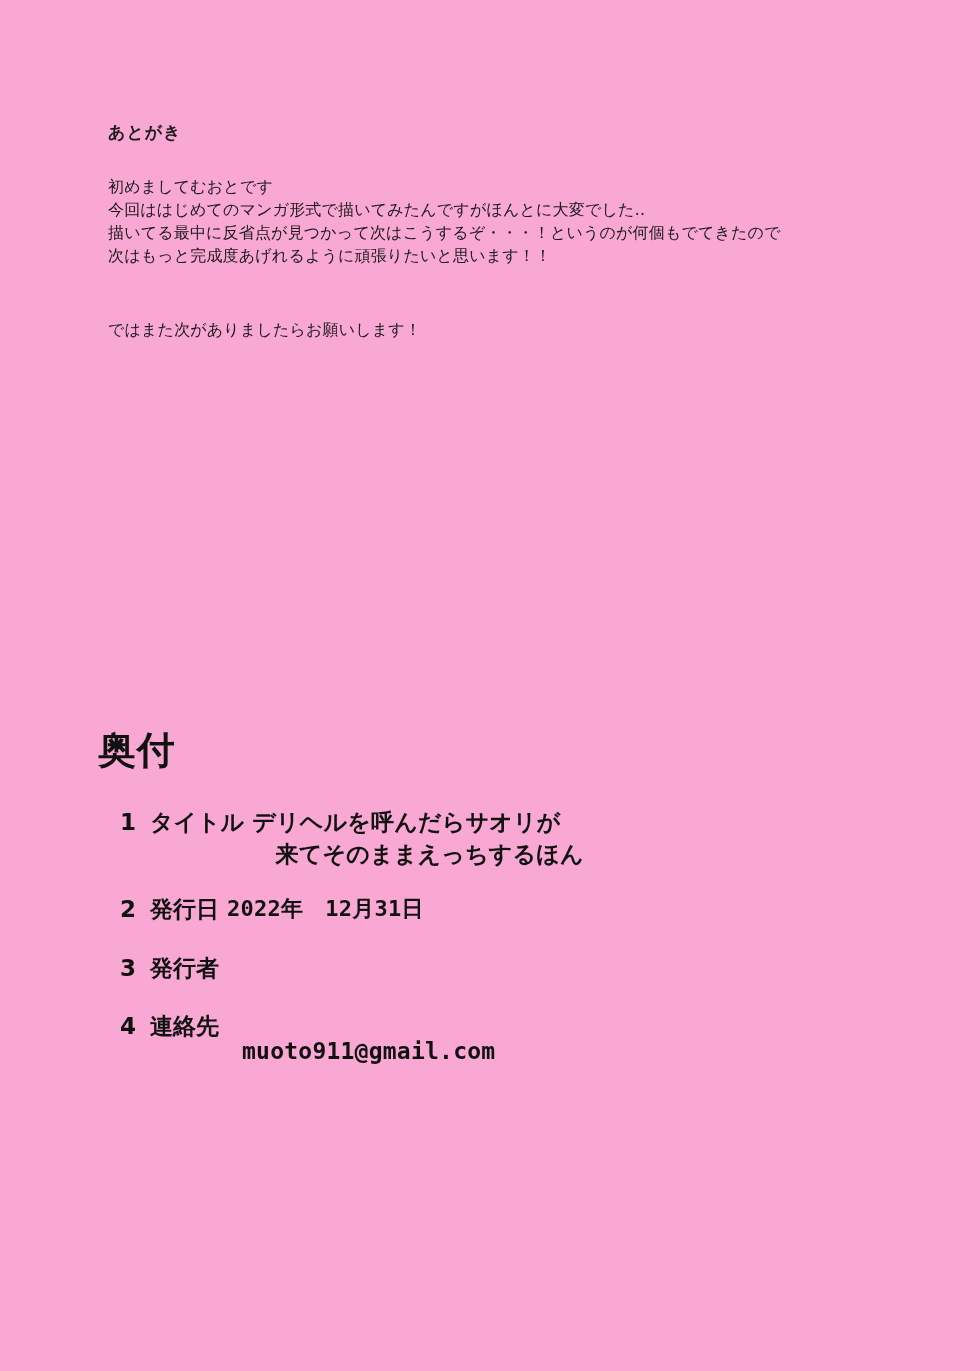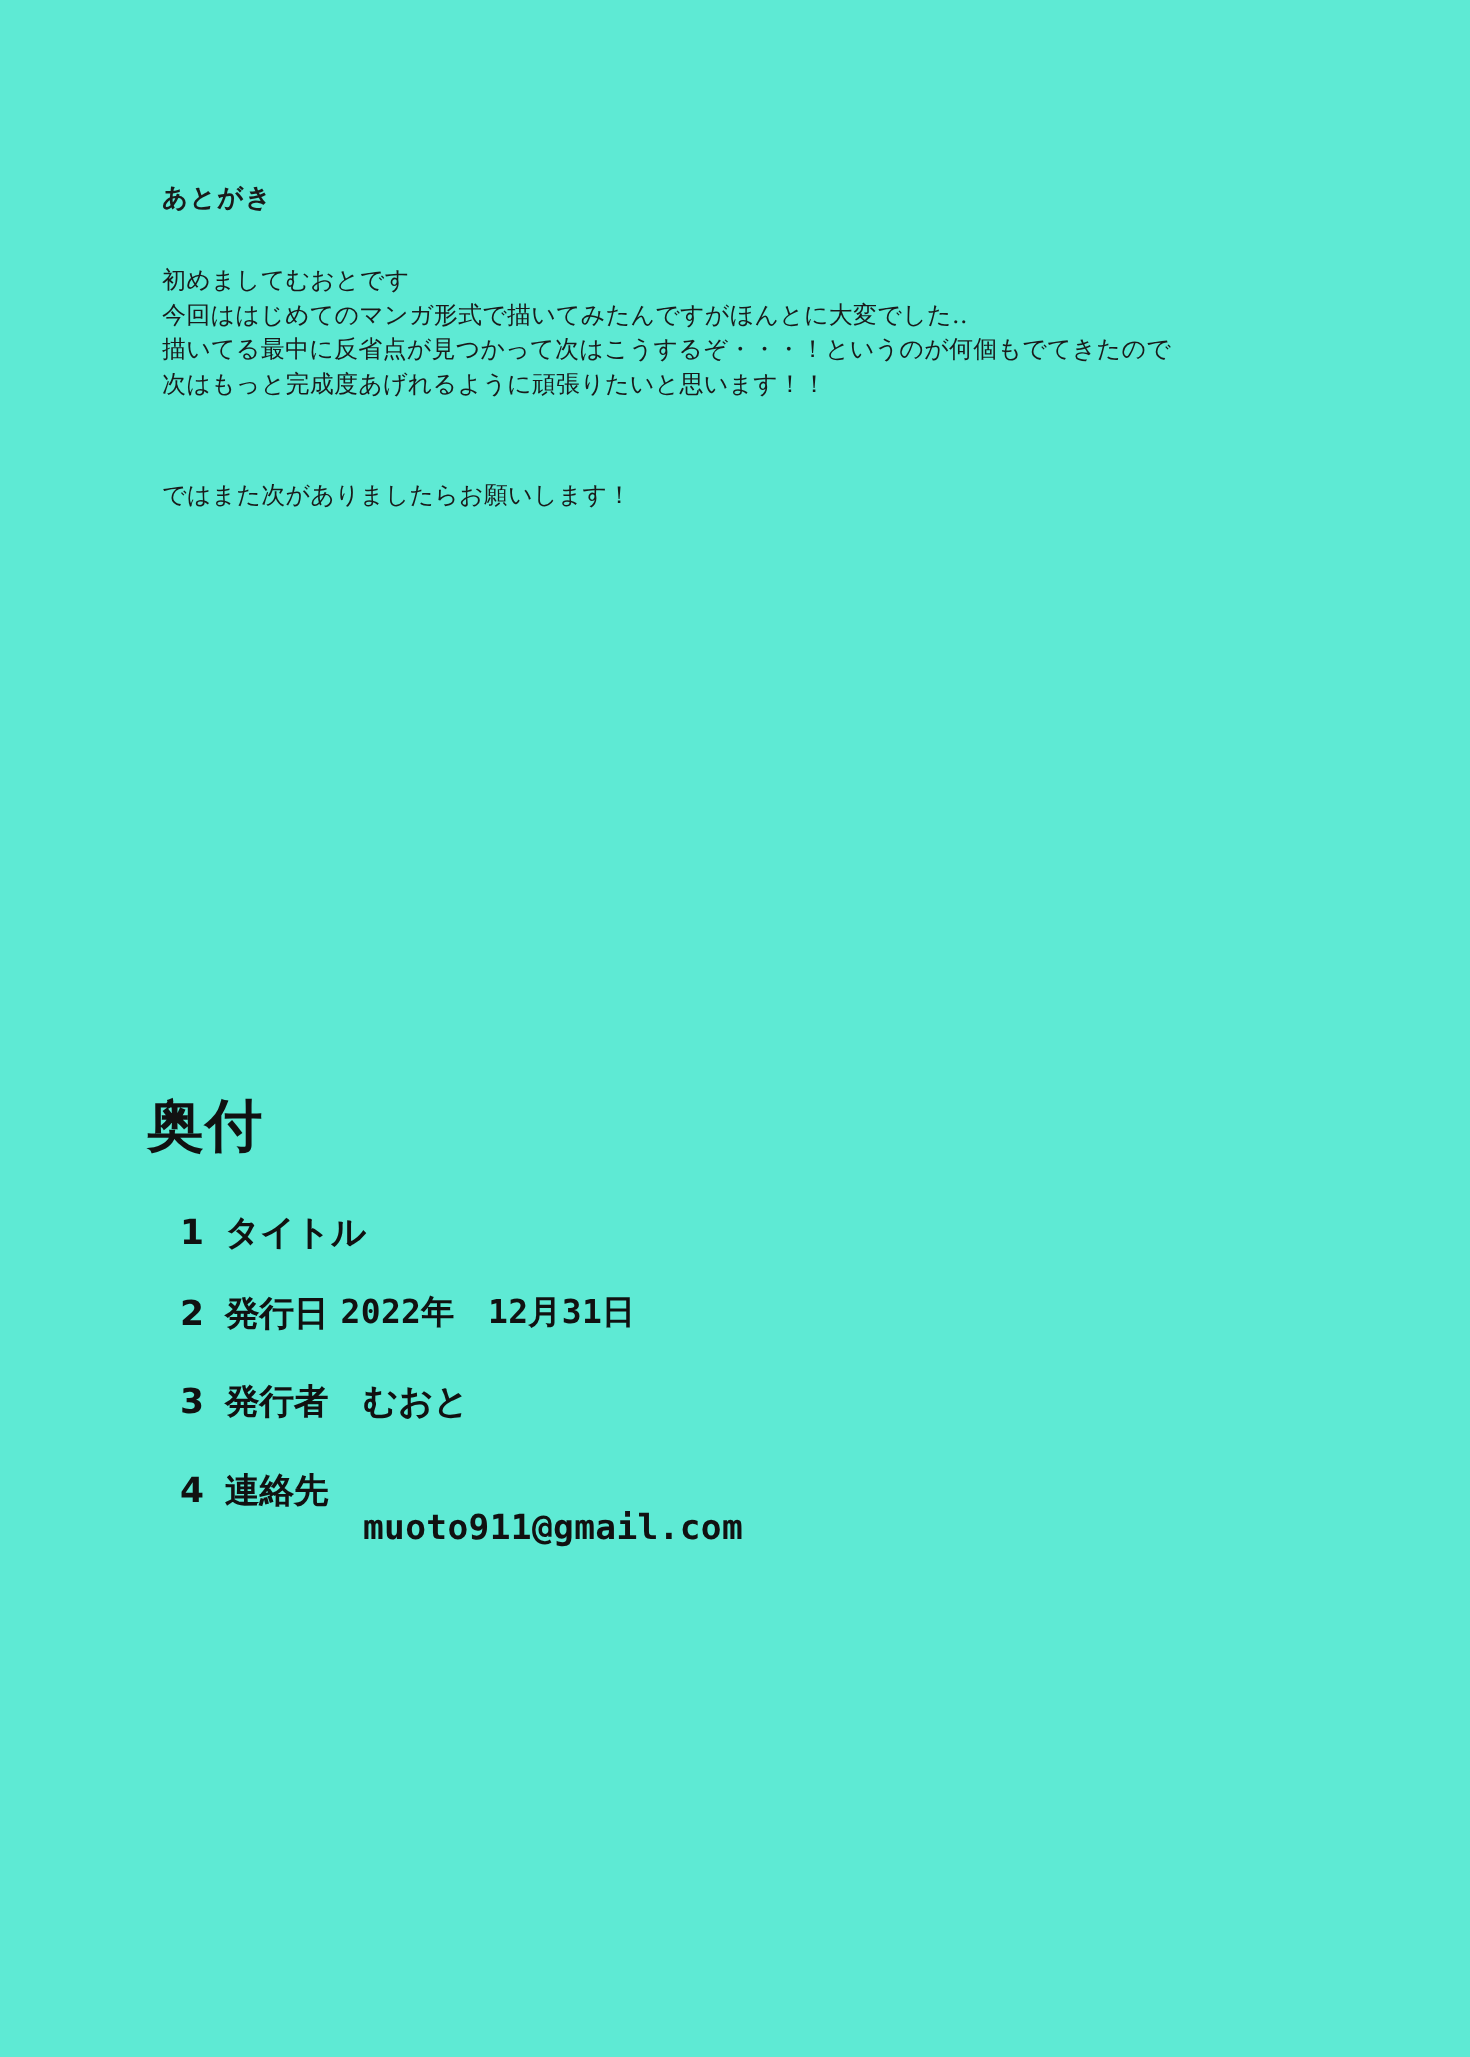--- a/index.html
+++ b/index.html
@@ -12,21 +12,21 @@
     height: 1371px;
     position: relative;
     font-family: "Liberation Serif", serif;
     color: #1a1a1a;
     overflow: hidden;
   }
 
   .page {
     position: absolute;
     inset: 0;
-    background: #5eead4;
+    background: #f9a8d4;
     padding-left: 27px;
   }
 
   
   .afterword {
     position: absolute;
     left: 108px;
     top: 122px;
     width: 800px;
   }
@@ -121,30 +121,31 @@
 次はもっと完成度あげれるように頑張りたいと思います！！</p>
     <p class="afterword-para block-3">ではまた次がありましたらお願いします！</p>
   </section>
 
   <section class="colophon">
     <h1 class="colophon-title">奥付</h1>
     <ul class="colophon-list">
       <li class="colophon-row row-title">
         <span class="num">1</span>
         <span class="label">タイトル </span>
+        <span class="value">デリヘルを呼んだらサオリが
+　来てそのままえっちするほん</span>
       </li>
       <li class="colophon-row row-date">
         <span class="num">2</span>
         <span class="label">発行日 </span>
         <span class="value">2022年　12月31日</span>
       </li>
       <li class="colophon-row row-publisher">
         <span class="num">3</span>
         <span class="label">発行者　</span>
-        <span class="value">むおと</span>
       </li>
       <li class="colophon-row row-contact">
         <span class="num">4</span>
         <span class="label">連絡先　</span>
         <span class="value">  muoto911@gmail.com</span>
       </li>
     </ul>
   </section>
 
 </div>

